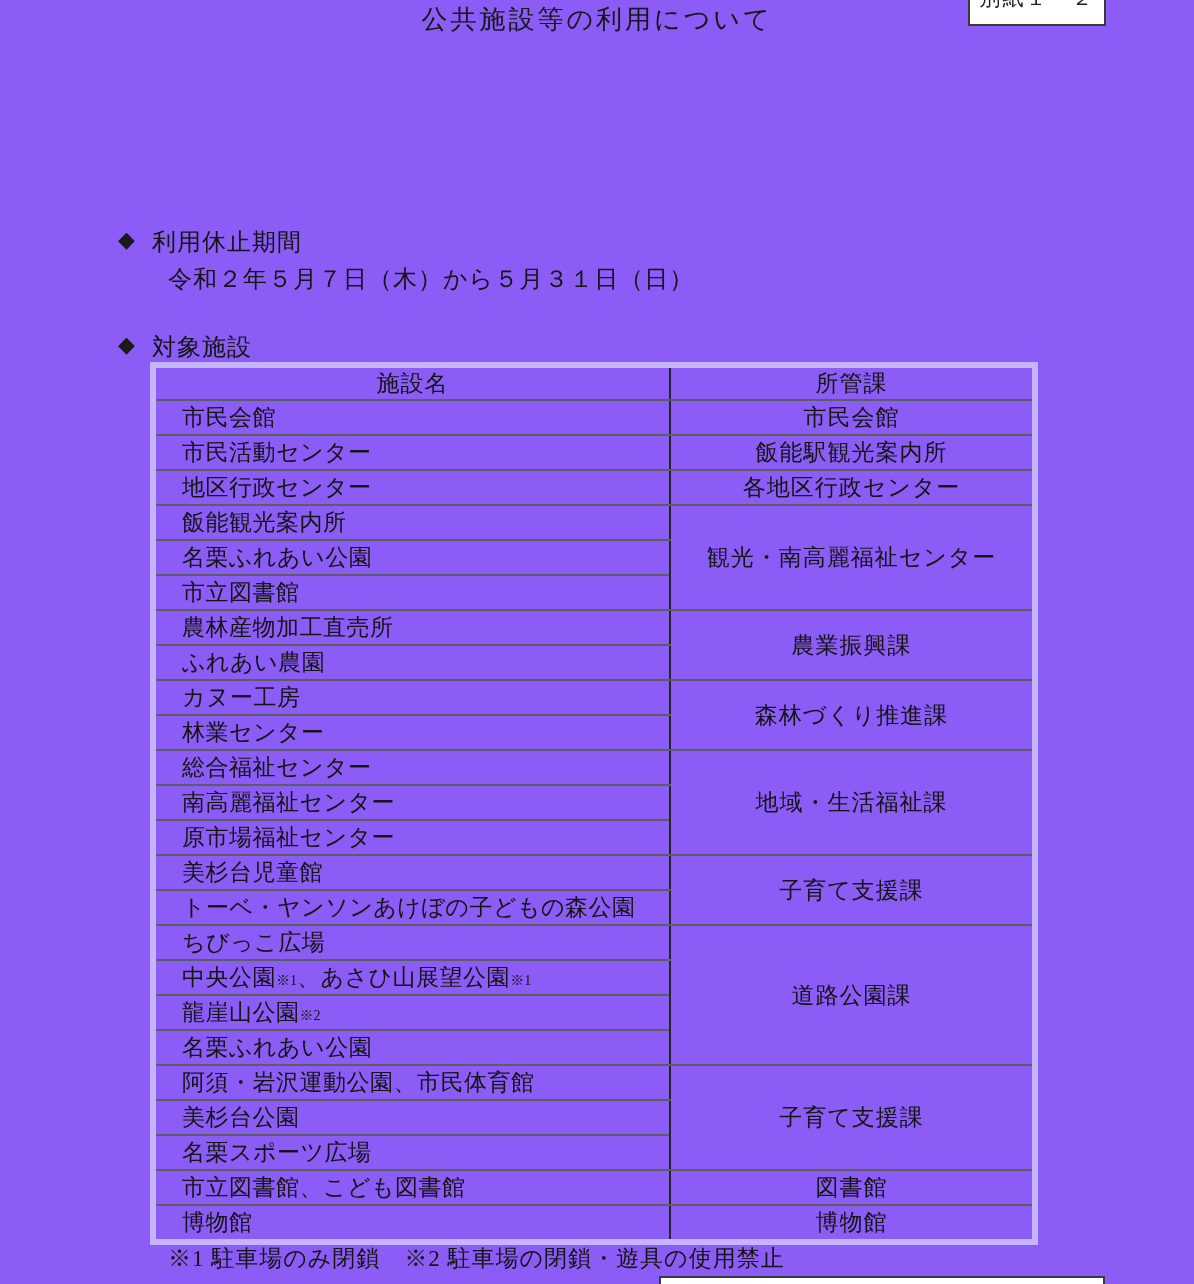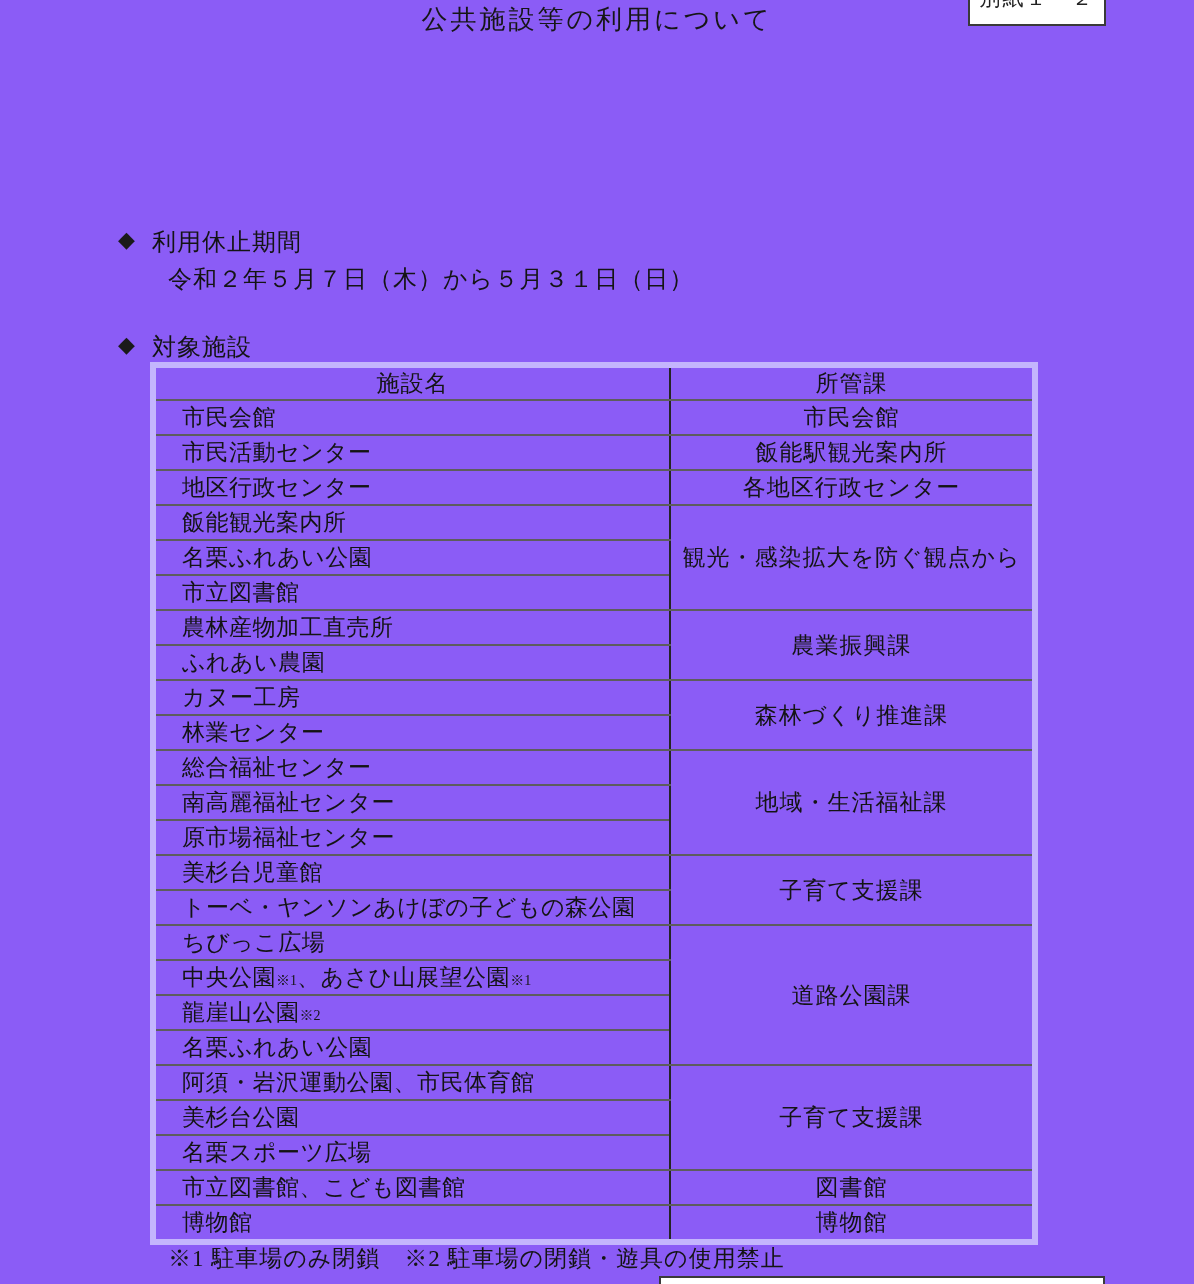--- a/index.html
+++ b/index.html
@@ -161,21 +161,21 @@
         <tr>
           <td class="facility-cell">市民活動センター</td>
           <td class="dept-cell" rowspan="1">飯能駅観光案内所</td>
         </tr>
         <tr>
           <td class="facility-cell">地区行政センター</td>
           <td class="dept-cell" rowspan="1">各地区行政センター</td>
         </tr>
         <tr>
           <td class="facility-cell">飯能観光案内所</td>
-          <td class="dept-cell" rowspan="3">観光・感染拡大を防ぐ観点から</td>
+          <td class="dept-cell" rowspan="3">観光・南高麗福祉センター</td>
         </tr>
         <tr>
           <td class="facility-cell">名栗ふれあい公園</td>
         </tr>
         <tr>
           <td class="facility-cell">市立図書館</td>
         </tr>
         <tr>
           <td class="facility-cell">農林産物加工直売所</td>
           <td class="dept-cell" rowspan="2">農業振興課</td>

